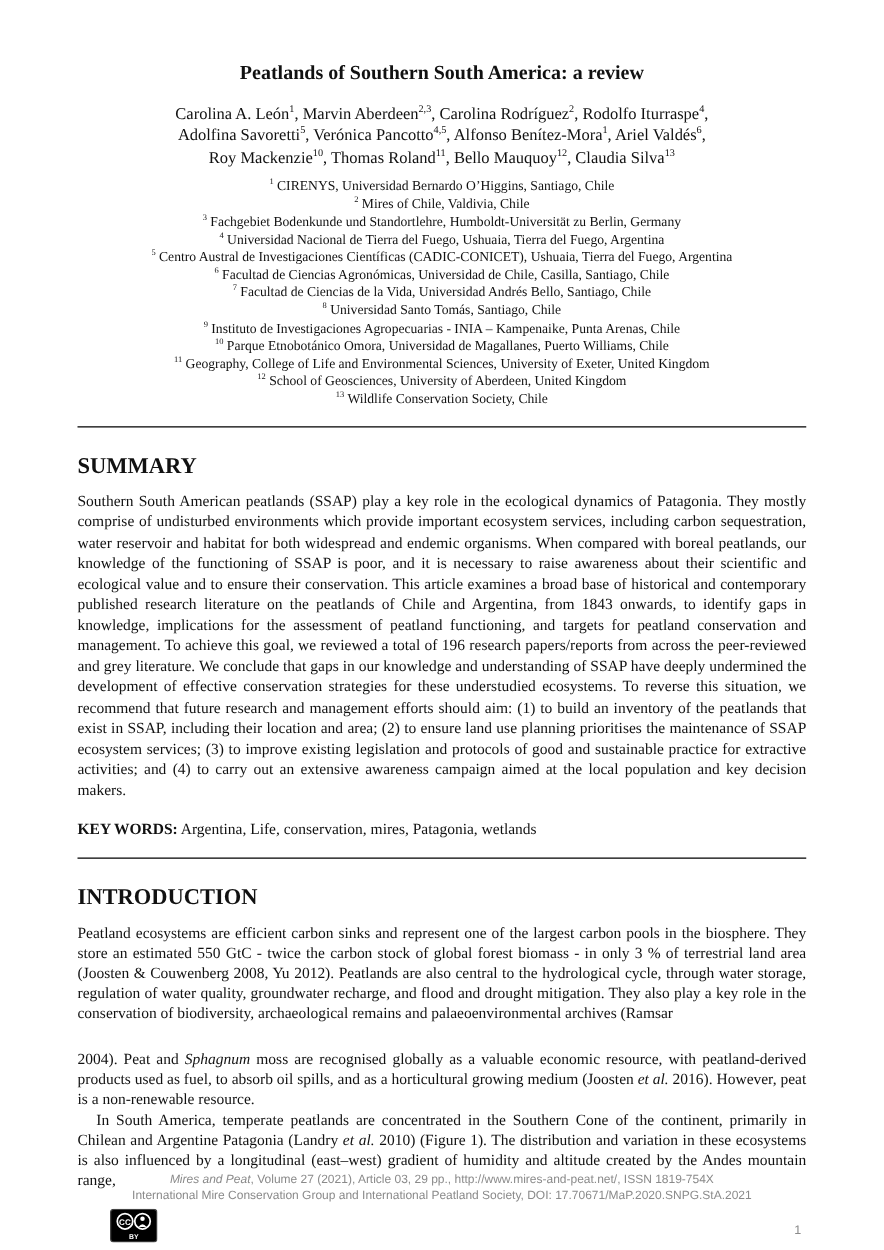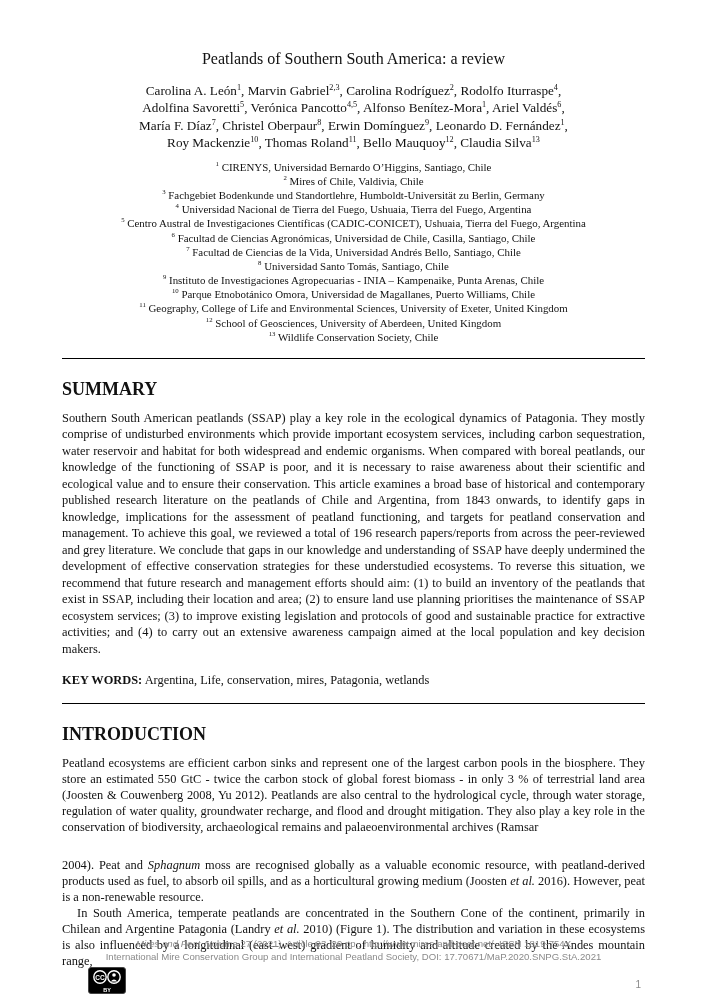--- a/index.html
+++ b/index.html
@@ -13,21 +13,21 @@
     width: 707px; height: 1000px;
     box-sizing: border-box;
     padding: 50px 62px 0 62px;
     font-family: "Liberation Serif", "DejaVu Serif", serif;
     color: #111;
     font-size: 12.4px;
   }
   .title {
     text-align: center;
     font-size: 16px;
-    font-weight: normal;
+    font-weight: bold;
     margin: 0 0 14px 0;
   }
   .authors {
     text-align: center;
     font-size: 13.2px;
     line-height: 1.32;
     margin-bottom: 8px;
   }
   sup { font-size: 0.62em; vertical-align: super; line-height: 0; }
   .affiliations {
@@ -88,23 +88,22 @@
   }
 </style>
 </head>
 <body>
 
 <div class="page">
 
   <h1 class="title">Peatlands of Southern South America: a review</h1>
 
   <div class="authors" id="author-list">
-      <div><span>Carolina A. León</span><sup>1</sup>, <span>Marvin Gabriel</span><sup>2,3</sup>, <span>Carolina Rodríguez</span><sup>2</sup>, <span>Rodolfo Iturraspe</span><sup>4</sup>,</div>
+      <div><span>Carolina A. León</span><sup>1</sup>, <span>Marvin Aberdeen</span><sup>2,3</sup>, <span>Carolina Rodríguez</span><sup>2</sup>, <span>Rodolfo Iturraspe</span><sup>4</sup>,</div>
       <div><span>Adolfina Savoretti</span><sup>5</sup>, <span>Verónica Pancotto</span><sup>4,5</sup>, <span>Alfonso Benítez-Mora</span><sup>1</sup>, <span>Ariel Valdés</span><sup>6</sup>,</div>
-      <div><span>María F. Díaz</span><sup>7</sup>, <span>Christel Oberpaur</span><sup>8</sup>, <span>Erwin Domínguez</span><sup>9</sup>, <span>Leonardo D. Fernández</span><sup>1</sup>,</div>
       <div><span>Roy Mackenzie</span><sup>10</sup>, <span>Thomas Roland</span><sup>11</sup>, <span>Bello Mauquoy</span><sup>12</sup>, <span>Claudia Silva</span><sup>13</sup></div>
     </div>
 
   <div class="affiliations" id="affiliation-list">
       <div><sup>1</sup> CIRENYS, Universidad Bernardo O’Higgins, Santiago, Chile</div>
       <div><sup>2</sup> Mires of Chile, Valdivia, Chile</div>
       <div><sup>3</sup> Fachgebiet Bodenkunde und Standortlehre, Humboldt-Universität zu Berlin, Germany</div>
       <div><sup>4</sup> Universidad Nacional de Tierra del Fuego, Ushuaia, Tierra del Fuego, Argentina</div>
       <div><sup>5</sup> Centro Austral de Investigaciones Científicas (CADIC-CONICET), Ushuaia, Tierra del Fuego, Argentina</div>
       <div><sup>6</sup> Facultad de Ciencias Agronómicas, Universidad de Chile, Casilla, Santiago, Chile</div>

